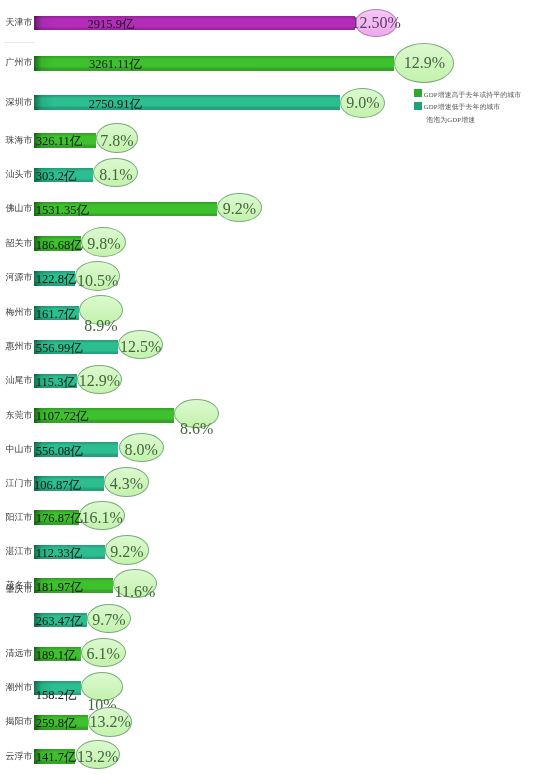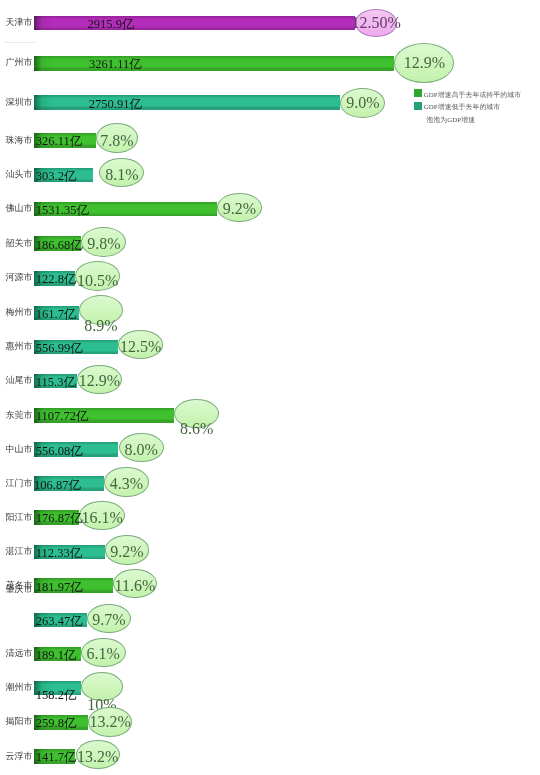--- a/index.html
+++ b/index.html
@@ -49,21 +49,21 @@
       </div>
       <div class="val" style="left: 88.8px; top: 97.5px;">2750.91亿</div>
       <div class="cat" style="top: 135.6px;">珠海市</div>
       <div class="bar" style="top: 133.3px; width: 61.4px; background: linear-gradient(to right, rgb(29, 108, 24) 0px, rgb(57, 182, 44) 8px, rgb(63, 192, 47) 20px, rgb(63, 192, 47) 100%);"></div>
       <div class="bub" style="width: 42.3px; height: 29.6px; left: 95.8px; top: 123.4px; background: linear-gradient(rgb(219, 249, 207), rgb(196, 242, 173)); border-color: rgb(121, 172, 123);">
         <div class="bubtxt" style="margin-top: 2.4px;">7.8%</div>
       </div>
       <div class="val" style="left: 35.8px; top: 135.4px;">326.11亿</div>
       <div class="cat" style="top: 169.9px;">汕头市</div>
       <div class="bar" style="top: 167.6px; width: 59px; background: linear-gradient(to right, rgb(18, 114, 79) 0px, rgb(37, 177, 132) 8px, rgb(44, 190, 144) 20px, rgb(44, 190, 144) 100%);"></div>
-      <div class="bub" style="width: 45px; height: 29.4px; left: 93.4px; top: 158px; background: linear-gradient(rgb(219, 249, 207), rgb(196, 242, 173)); border-color: rgb(121, 172, 123); margin-left: 6px;">
+      <div class="bub" style="width: 45px; height: 29.4px; left: 93.4px; top: 158px; background: linear-gradient(rgb(219, 249, 207), rgb(196, 242, 173)); border-color: rgb(121, 172, 123);">
         <div class="bubtxt" style="margin-top: 2.2px;">8.1%</div>
       </div>
       <div class="val" style="left: 35.8px; top: 169.7px;">303.2亿</div>
       <div class="cat" style="top: 203.9px;">佛山市</div>
       <div class="bar" style="top: 201.6px; width: 182.3px; background: linear-gradient(to right, rgb(29, 108, 24) 0px, rgb(57, 182, 44) 8px, rgb(63, 192, 47) 20px, rgb(63, 192, 47) 100%);"></div>
       <div class="bub" style="width: 45.4px; height: 28.6px; left: 216.7px; top: 193.4px; background: linear-gradient(rgb(219, 249, 207), rgb(196, 242, 173)); border-color: rgb(121, 172, 123);">
         <div class="bubtxt" style="margin-top: 1.2px;">9.2%</div>
       </div>
       <div class="val" style="left: 35.8px; top: 203.7px;">1531.35亿</div>
       <div class="cat" style="top: 238.7px;">韶关市</div>
@@ -122,21 +122,21 @@
       <div class="val" style="left: 35.8px; top: 512.4px;">176.87亿</div>
       <div class="cat" style="top: 546.8px;">湛江市</div>
       <div class="bar" style="top: 544.5px; width: 70.2px; background: linear-gradient(to right, rgb(18, 114, 79) 0px, rgb(37, 177, 132) 8px, rgb(44, 190, 144) 20px, rgb(44, 190, 144) 100%);"></div>
       <div class="bub" style="width: 44.8px; height: 29.2px; left: 104.6px; top: 535.4px; background: linear-gradient(rgb(219, 249, 207), rgb(196, 242, 173)); border-color: rgb(121, 172, 123);">
         <div class="bubtxt" style="margin-top: 1.8px;">9.2%</div>
       </div>
       <div class="val" style="left: 35.8px; top: 546.6px;">112.33亿</div>
       <div class="cat" style="top: 580.7px;">茂名市</div>
       <div class="bar" style="top: 578.4px; width: 78.6px; background: linear-gradient(to right, rgb(29, 108, 24) 0px, rgb(57, 182, 44) 8px, rgb(63, 192, 47) 20px, rgb(63, 192, 47) 100%);"></div>
       <div class="bub" style="width: 43.9px; height: 29.2px; left: 113px; top: 569.3px; background: linear-gradient(rgb(219, 249, 207), rgb(196, 242, 173)); border-color: rgb(121, 172, 123);">
-        <div class="bubtxt" style="margin-top: 2px;">11.6%</div>
+        <div class="bubtxt" style="margin-top: 8px;">11.6%</div>
       </div>
       <div class="val" style="left: 35.8px; top: 580.5px;">181.97亿</div>
       <div class="cat" style="top: 585px; padding-left: 40px;">肇庆市</div>
       <div class="bar" style="top: 612.7px; width: 52.3px; background: linear-gradient(to right, rgb(18, 114, 79) 0px, rgb(37, 177, 132) 8px, rgb(44, 190, 144) 20px, rgb(44, 190, 144) 100%);"></div>
       <div class="bub" style="width: 44.4px; height: 29.2px; left: 86.7px; top: 603.6px; background: linear-gradient(rgb(219, 249, 207), rgb(196, 242, 173)); border-color: rgb(121, 172, 123);">
         <div class="bubtxt" style="margin-top: 1.8px;">9.7%</div>
       </div>
       <div class="val" style="left: 35.8px; top: 614.8px;">263.47亿</div>
       <div class="cat" style="top: 649px;">清远市</div>
       <div class="bar" style="top: 646.7px; width: 46.2px; background: linear-gradient(to right, rgb(29, 108, 24) 0px, rgb(57, 182, 44) 8px, rgb(63, 192, 47) 20px, rgb(63, 192, 47) 100%);"></div>

